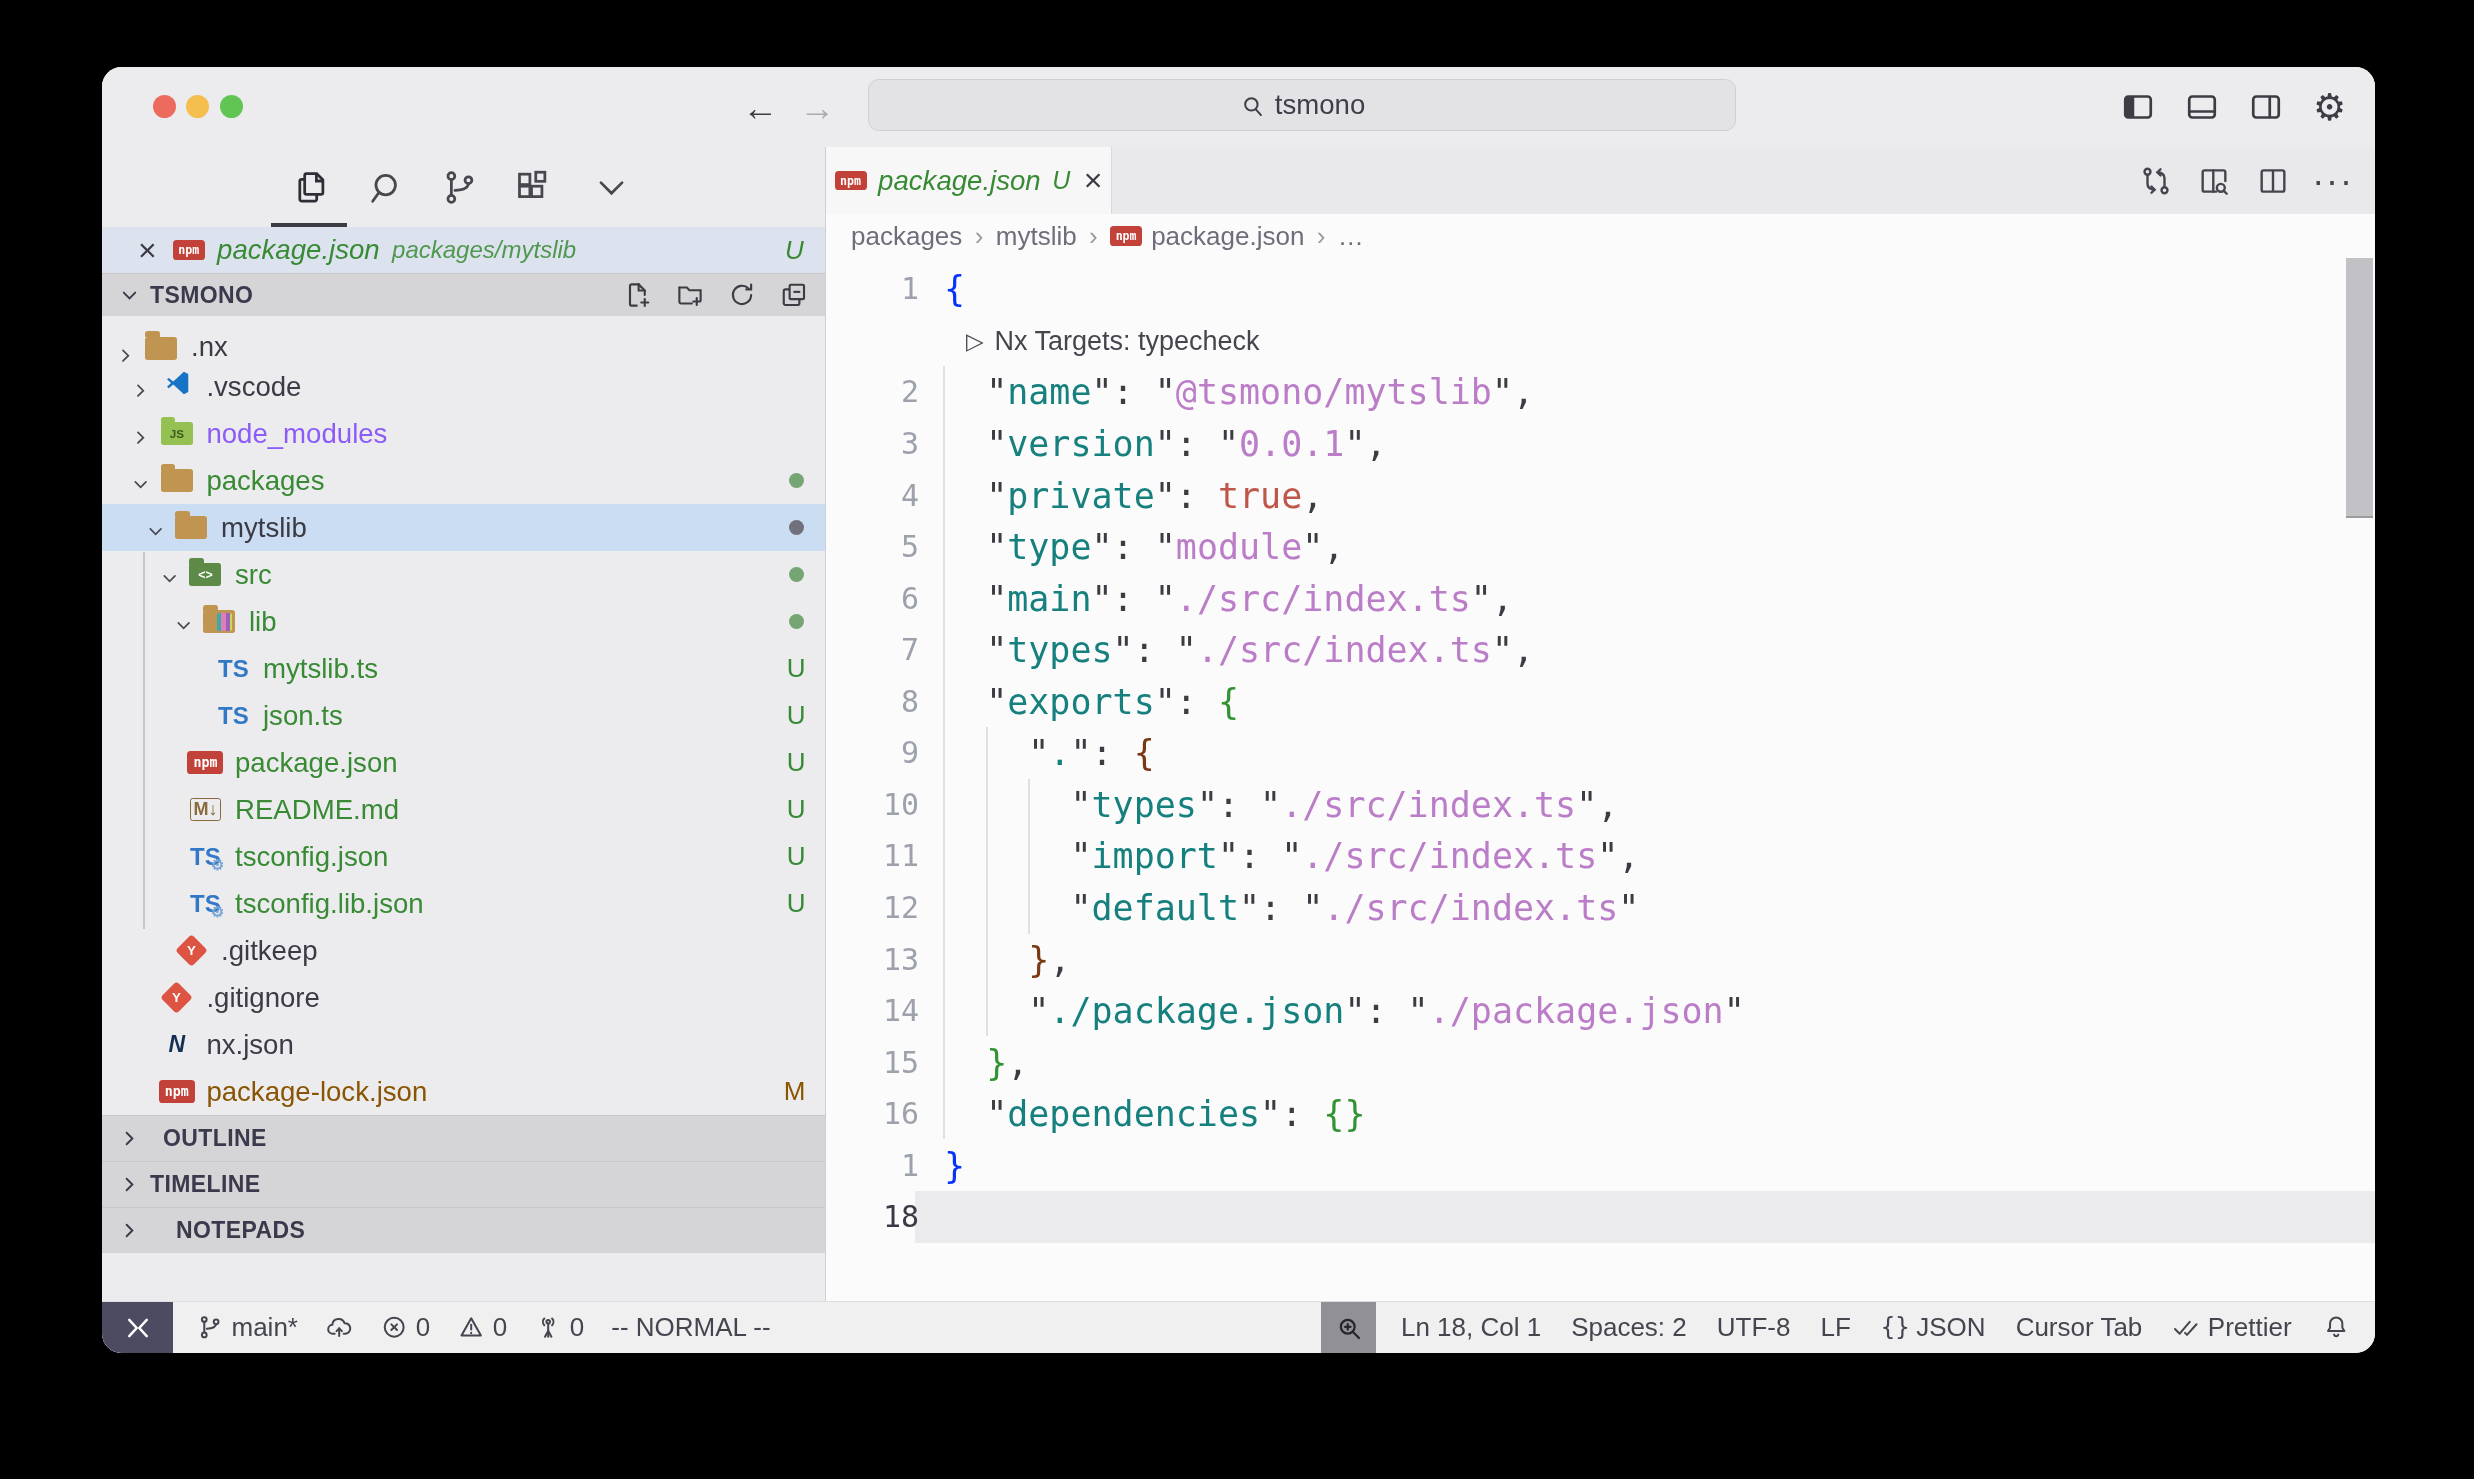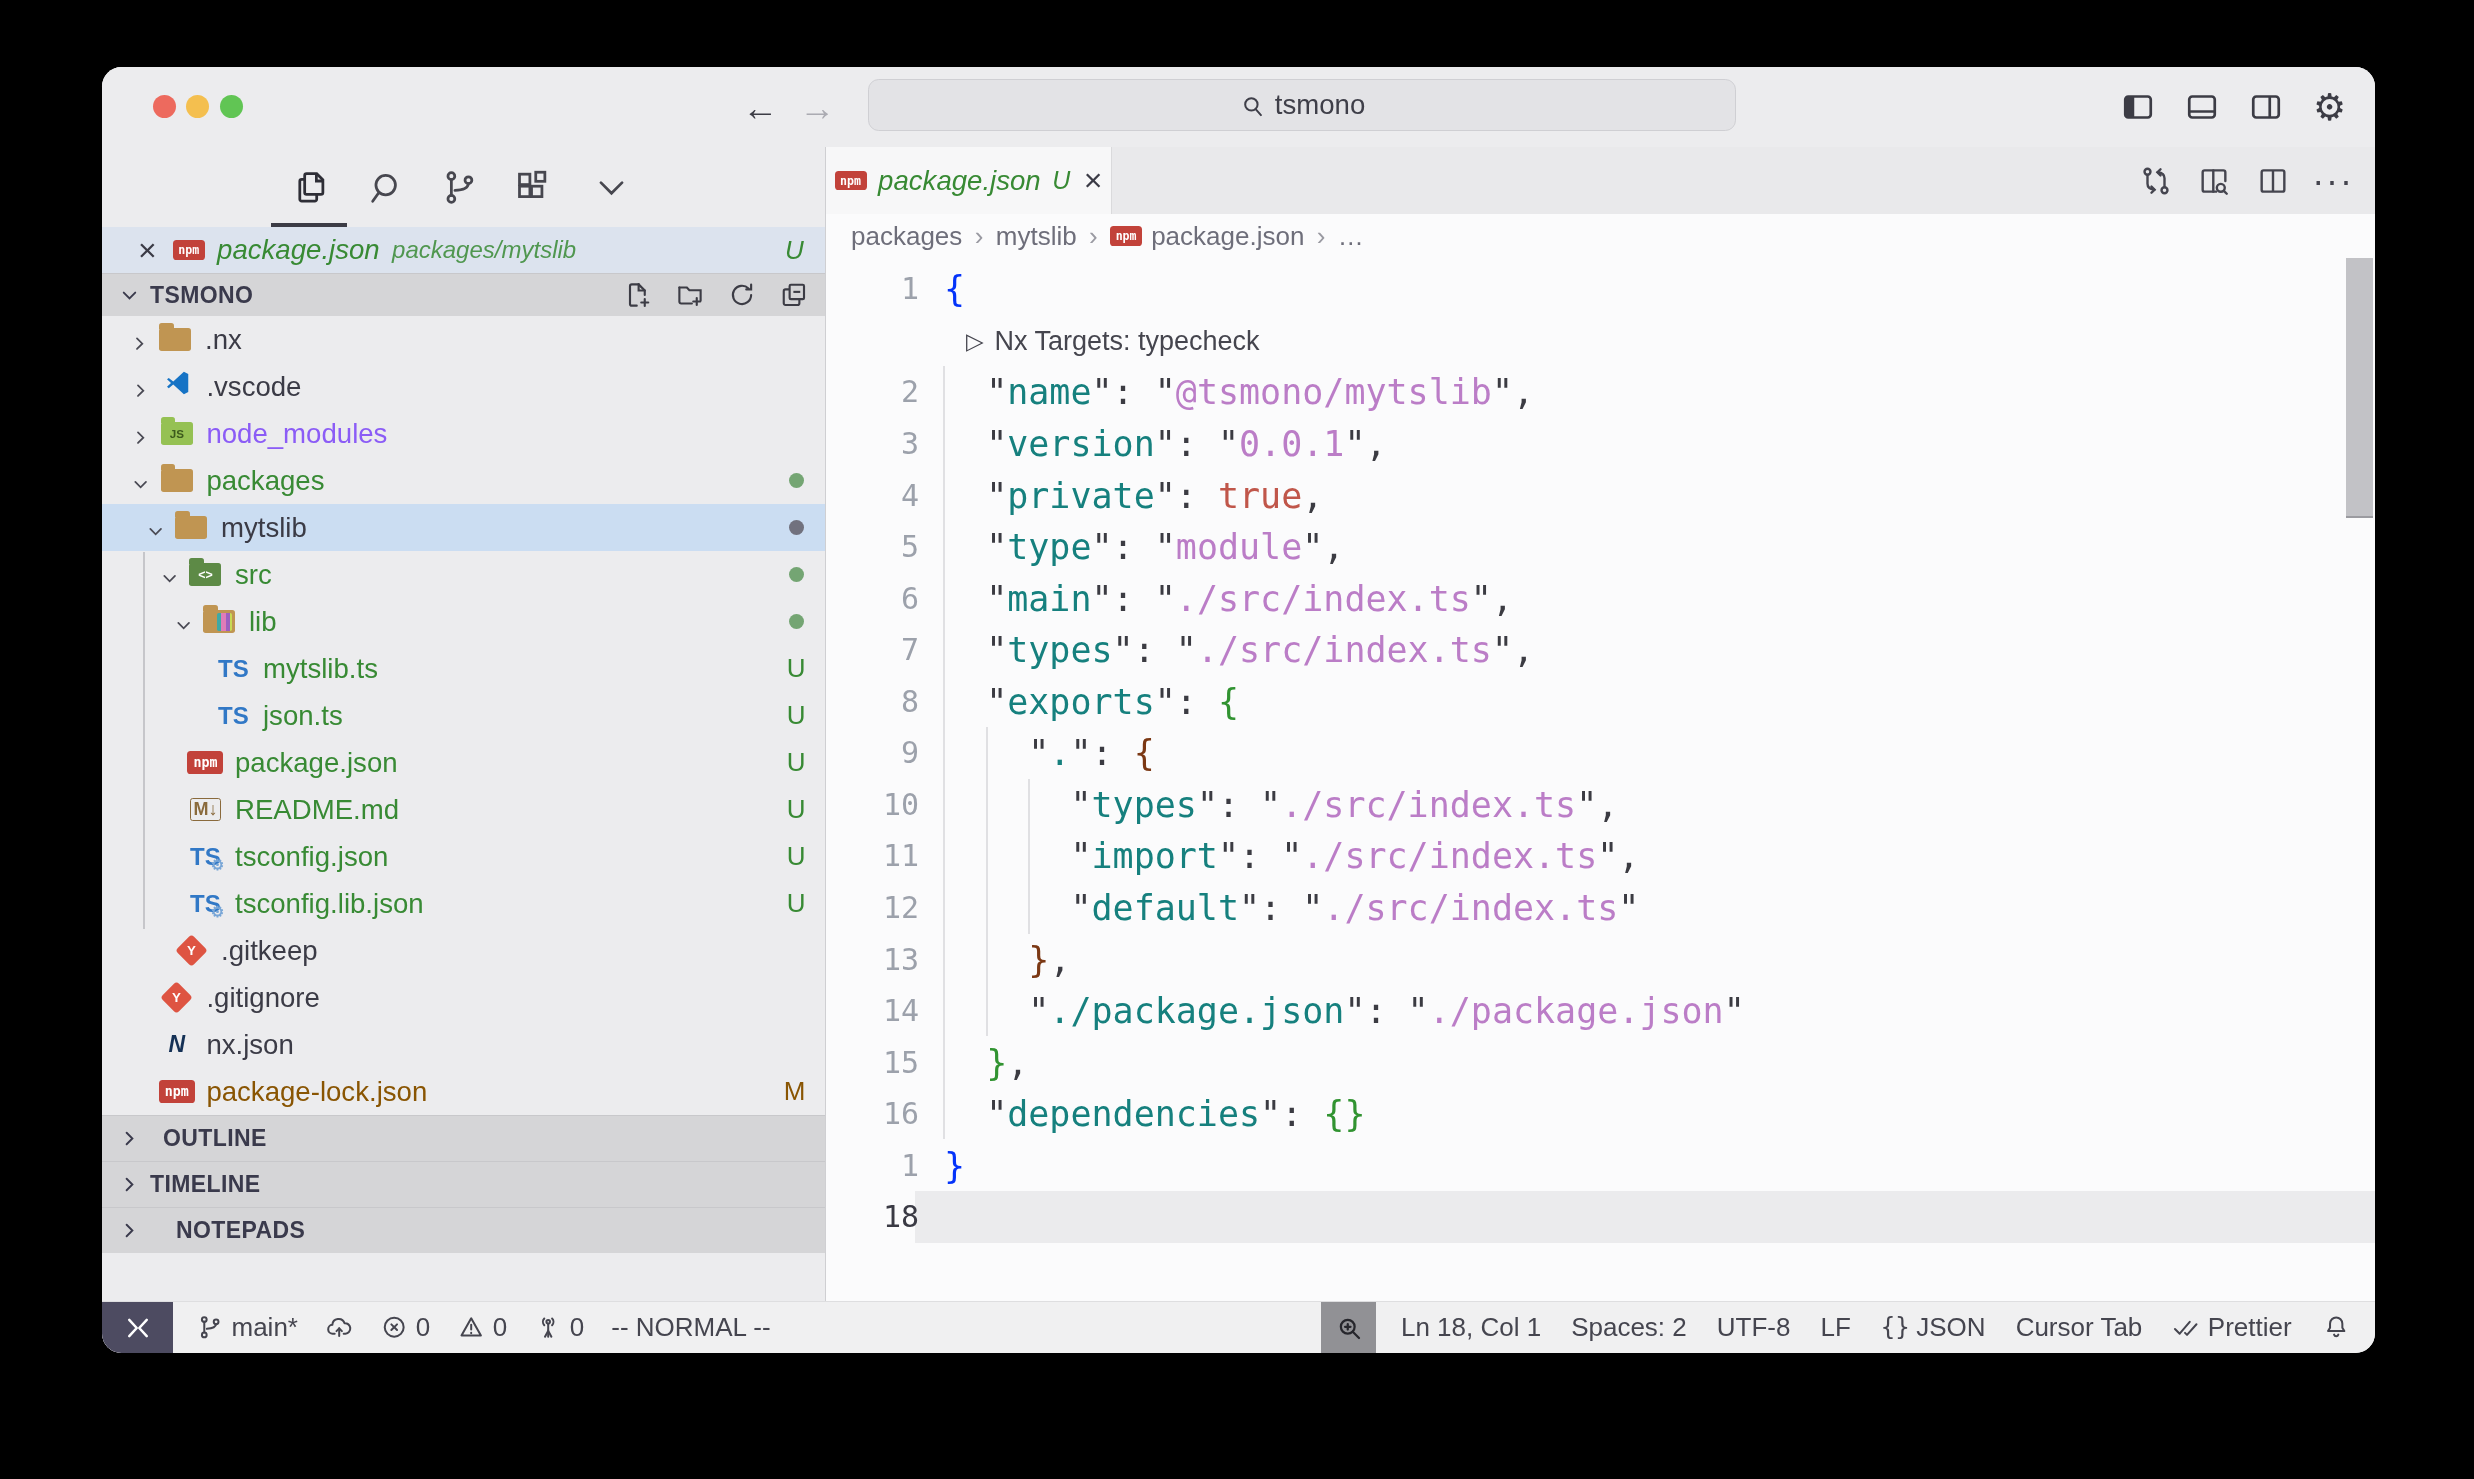--- a/index.html
+++ b/index.html
@@ -248,21 +248,21 @@
               <svg viewBox="0 0 24 24" fill="none" stroke="currentColor" stroke-width="1.7">
                 <rect x="8.5" y="3.8" width="11.5" height="11.5" rx="1"></rect>
                 <path d="M8.5 7.5H5.2A1.4 1.4 0 0 0 3.8 8.9v9.7A1.4 1.4 0 0 0 5.2 20h9.7a1.4 1.4 0 0 0 1.4-1.4v-3.3"></path>
                 <path d="M11.5 9.5h5.5"></path>
               </svg>
             </span>
         </span>
       </div>
 
       <div id="tree">
-          <div class="trow" style="padding-left: 27px;">
+          <div class="trow" style="padding-left: 13px; align-items: flex-end;">
             <span class="twist"><svg viewBox="0 0 24 24" fill="none" stroke="currentColor" stroke-width="2" stroke-linecap="round">
                 <path d="M9 6l6 6-6 6"></path>
               </svg></span>
             <span class="ticon">
               <span class="fldr" style="--fc:#C09552"></span>
             </span>
             <span class="tlabel c-default">.nx</span>
           </div>
           <div class="trow" style="padding-left: 28.4px;">
             <span class="twist"><svg viewBox="0 0 24 24" fill="none" stroke="currentColor" stroke-width="2" stroke-linecap="round">

